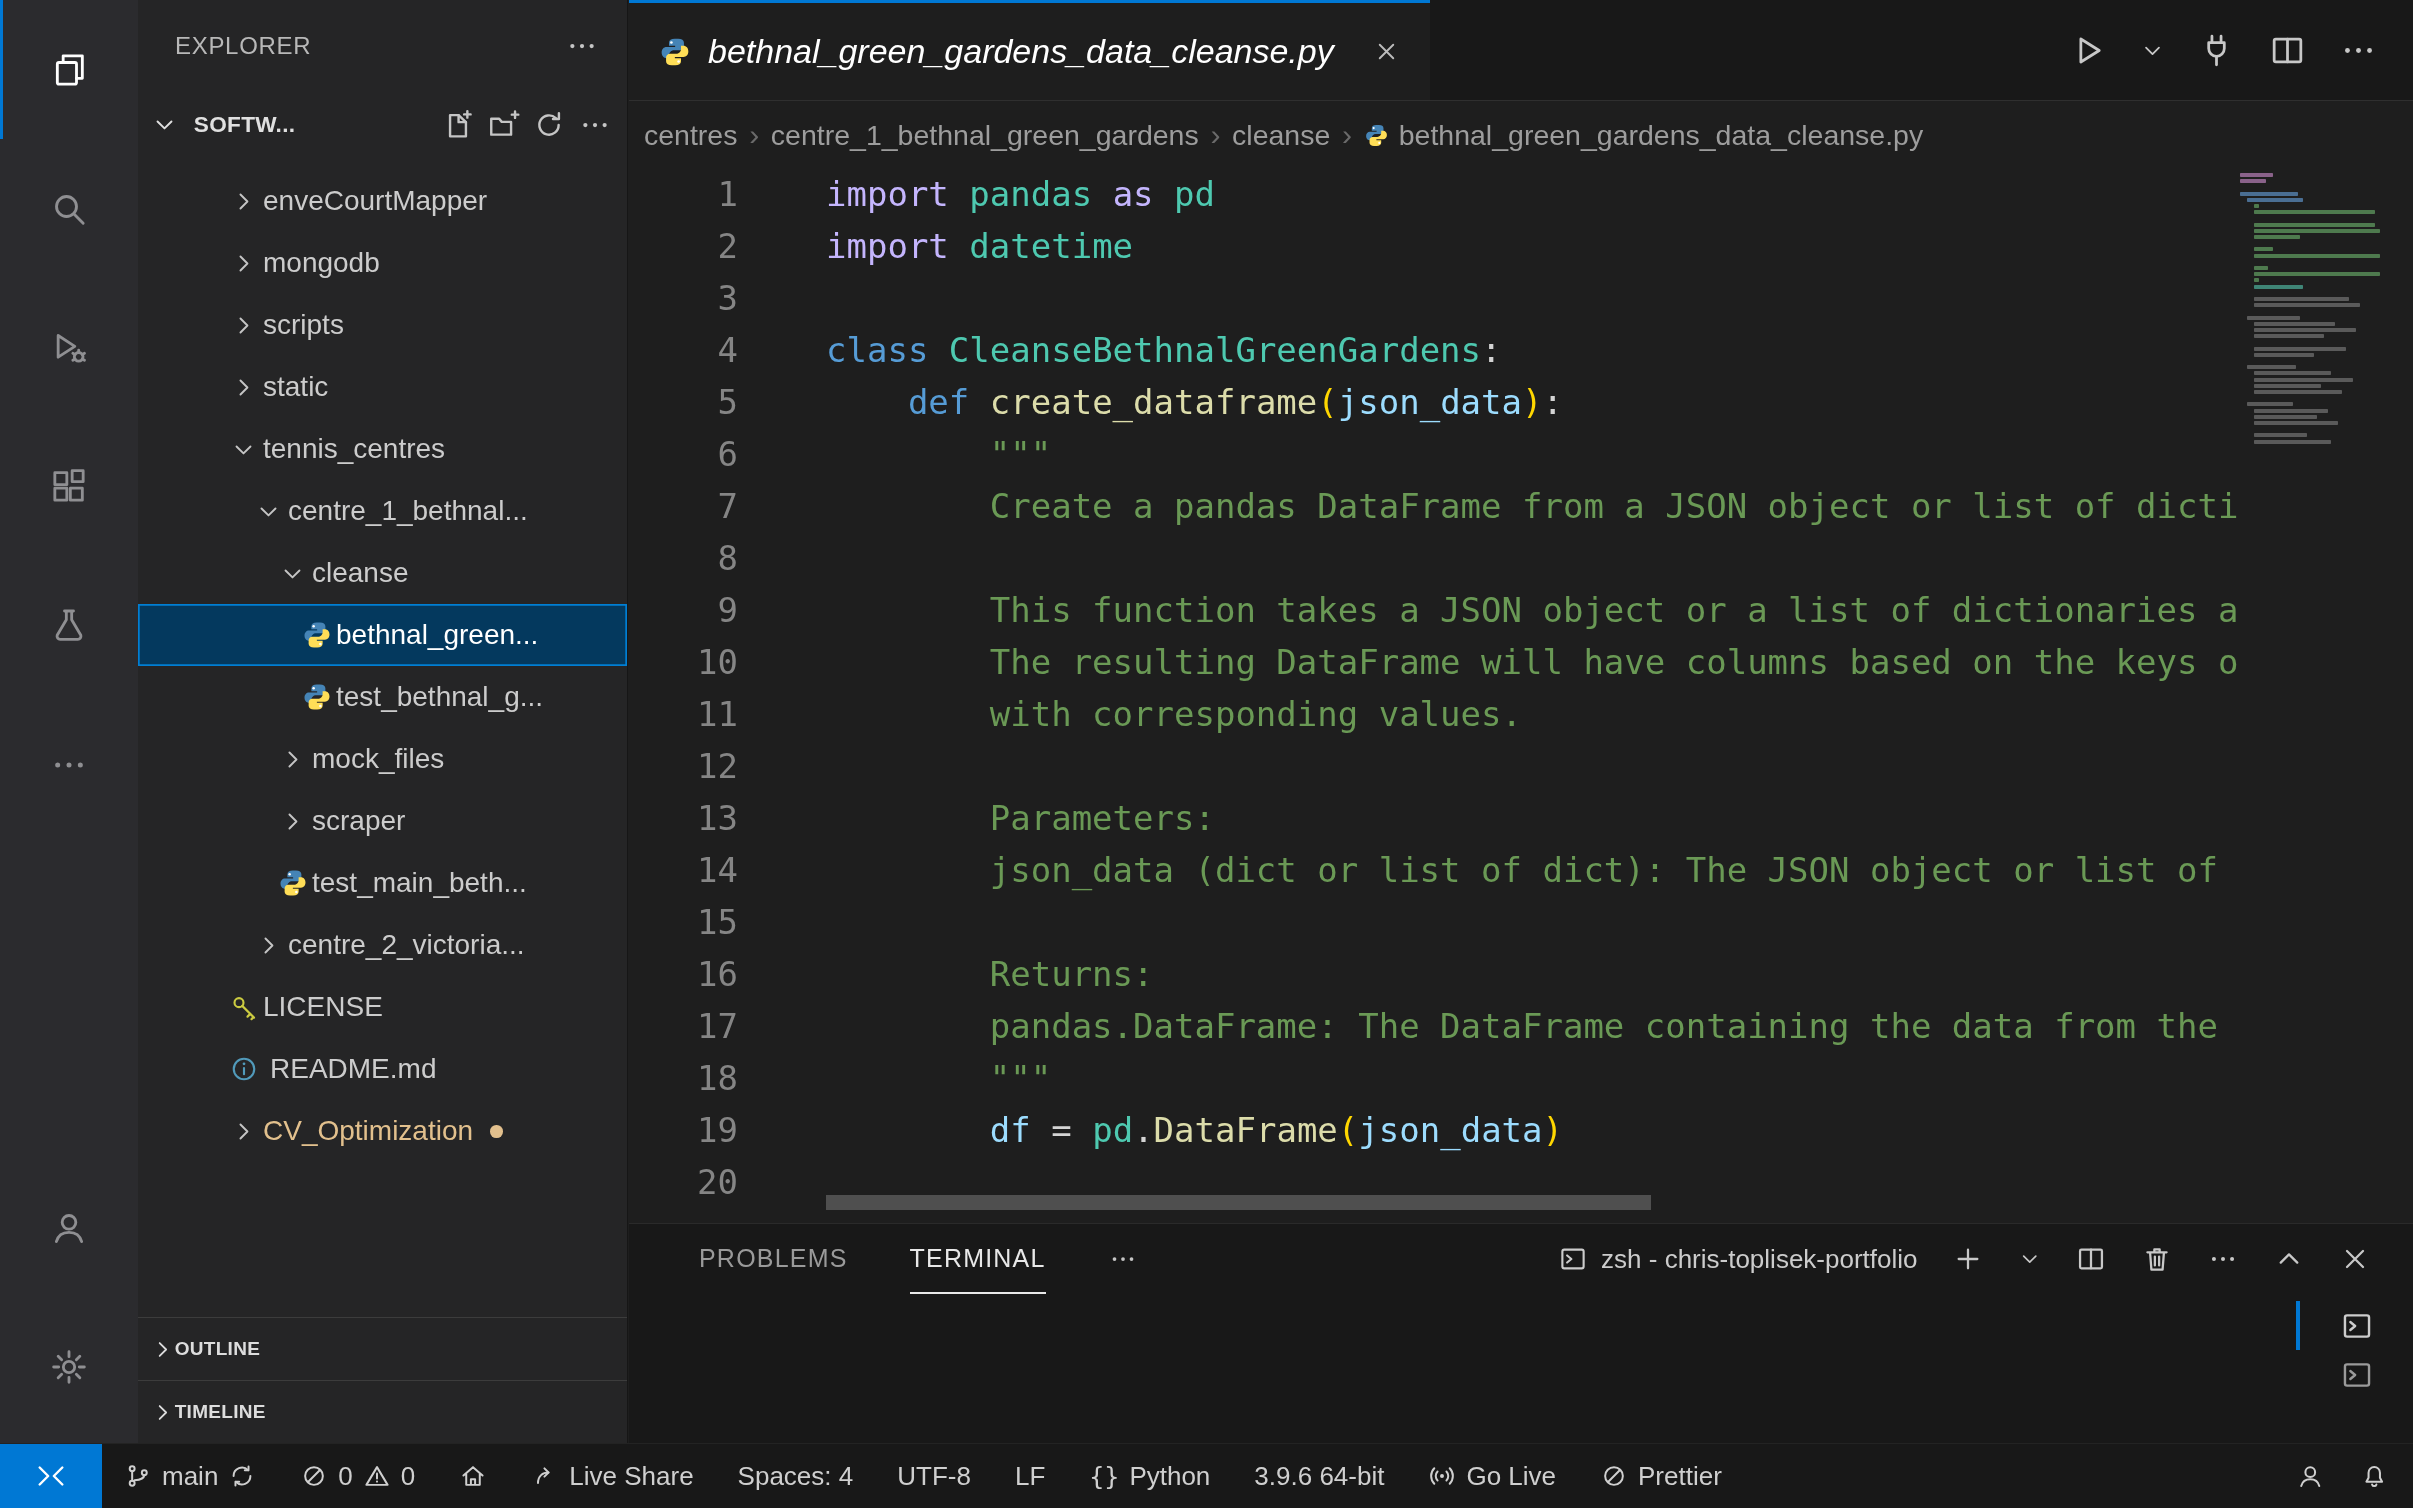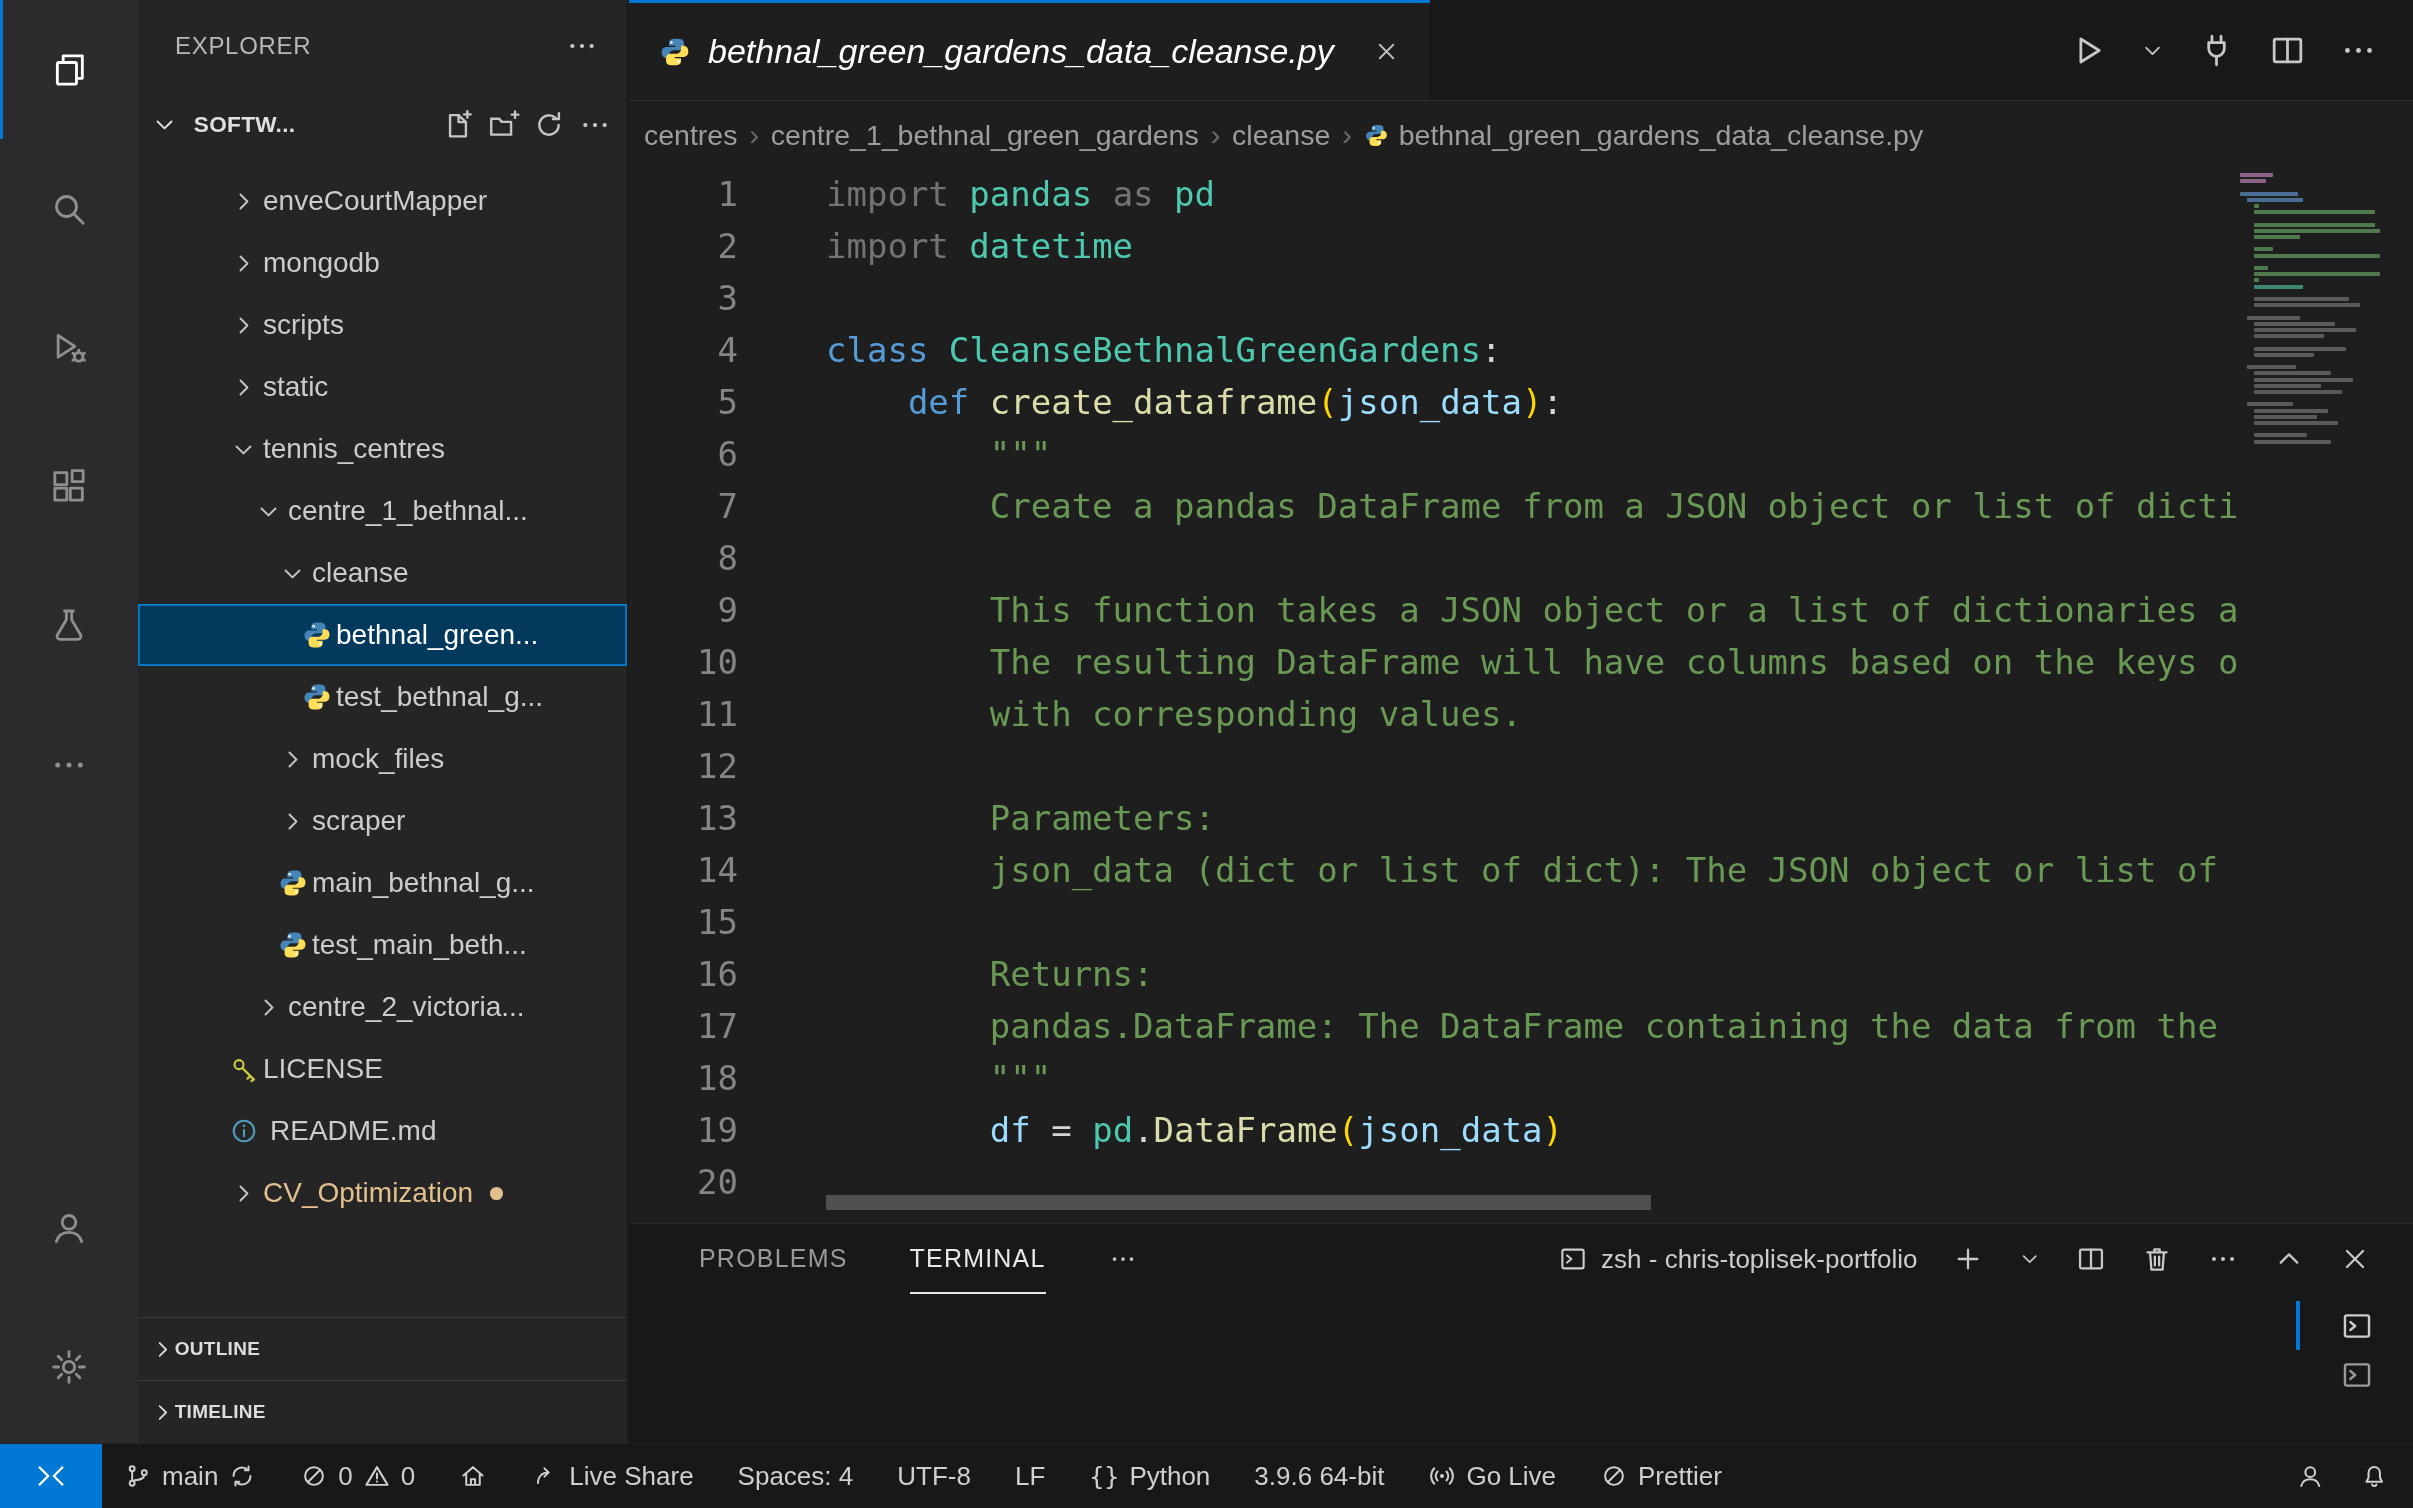--- a/index.html
+++ b/index.html
@@ -50,21 +50,21 @@
   .ed-actions .icn{cursor:pointer;}
   .crumbs{height:68px;display:flex;align-items:center;padding-left:15px;font-size:28.5px;color:#9d9d9d;background:#1e1e1e;}
   .crumb{display:flex;align-items:center;gap:10px;cursor:pointer;white-space:nowrap;}
   .csep{color:#6a6a6a;margin:0 11.7px;font-size:30px;}
 
   
   .codewrap{position:absolute;top:168px;left:0;right:0;bottom:220px;background:#1e1e1e;overflow:hidden;}
   .cl{position:relative;height:52px;line-height:52px;font-family:"DejaVu Sans Mono",monospace;font-size:34px;white-space:pre;}
   .cl .ln{position:absolute;left:0;width:109px;text-align:right;color:#858585;}
   .cl .lt{position:absolute;left:197px;right:174px;overflow:hidden;white-space:pre;}
-  .tk-kw{color:#737373}.tk-st{color:#569CD6}.tk-ty{color:#4EC9B0}.tk-fn{color:#DCDCAA}
+  .tk-kw{color:#c4b5fd}.tk-st{color:#569CD6}.tk-ty{color:#4EC9B0}.tk-fn{color:#DCDCAA}
   .tk-va{color:#9CDCFE}.tk-pl{color:#D4D4D4}.tk-doc{color:#6A9955}.tk-br{color:#FFD700}
   .minimap{position:absolute;top:5px;left:1611px;width:132px;bottom:0;}
   .mbar{position:absolute;height:4.2px;border-radius:0.8px;}
   .hscroll{position:absolute;left:197px;bottom:13.4px;width:825px;height:15px;background:#4f4f4f;cursor:pointer;}
 
   
   .panel{position:absolute;left:0;right:0;bottom:0;height:220px;background:#181818;border-top:0.8px solid #2a2a2a;box-sizing:border-box;}
   .p-head{position:relative;height:70px;display:flex;align-items:center;padding-left:70px;}
   .p-tab{font-size:25px;letter-spacing:1.2px;color:#9a9a9a;margin-right:62px;height:70px;display:flex;align-items:center;
          border-bottom:2.5px solid transparent;cursor:pointer;box-sizing:border-box;}
@@ -326,35 +326,20 @@
         </div>
         <div class="row" style="padding-left: 135px;">
           <span class="glyph">
             <span class="icn" style="width: 27px; height: 27px;">
               <svg viewBox="0 0 24 24" fill="none" stroke="currentColor" stroke-width="1.7" stroke-linecap="round" stroke-linejoin="round">
                 <path d="M9.3 5.8l6.2 6.2-6.2 6.2"></path>
               </svg>
             </span>
           </span>
           <span class="lbl">scraper</span>
-        </div>
-        <div class="row" style="padding-left: 135px;">
-          <span class="glyph">
-            <span class="icn" style="width: 30px; height: 30px;">
-              <svg viewBox="0 0 24 24" fill="none" stroke="currentColor" stroke-width="1.7" stroke-linecap="round" stroke-linejoin="round">
-                <g stroke="none">
-                  <path fill="#4584b6" d="M11.8 2C9.1 2 7.5 3.1 7.5 5v2.4h4.6v.9H5.6C3.6 8.3 2 9.9 2 12.4s1.6 4.2 3.6 4.2h1.9v-2.3c0-2 1.7-3.7 3.7-3.7h4.6c1.6 0 2.9-1.3 2.9-2.9V5c0-1.9-1.6-3-4.3-3h-2.6z"></path>
-                  <circle cx="9.3" cy="4.9" r="1" fill="#ffffff"></circle>
-                  <path fill="#ffde57" d="M12.2 22c2.7 0 4.3-1.1 4.3-3v-2.4h-4.6v-.9h6.5c2 0 3.6-1.6 3.6-4.1s-1.6-4.2-3.6-4.2h-1.9v2.3c0 2-1.7 3.7-3.7 3.7H8.2c-1.6 0-2.9 1.3-2.9 2.9V19c0 1.9 1.6 3 4.3 3h2.6z"></path>
-                  <circle cx="14.7" cy="19.1" r="1" fill="#ffffff"></circle>
-                </g>
-              </svg>
-            </span>
-          </span>
-          <span class="lbl">main_bethnal_g...</span>
         </div>
         <div class="row" style="padding-left: 135px;">
           <span class="glyph">
             <span class="icn" style="width: 30px; height: 30px;">
               <svg viewBox="0 0 24 24" fill="none" stroke="currentColor" stroke-width="1.7" stroke-linecap="round" stroke-linejoin="round">
                 <g stroke="none">
                   <path fill="#4584b6" d="M11.8 2C9.1 2 7.5 3.1 7.5 5v2.4h4.6v.9H5.6C3.6 8.3 2 9.9 2 12.4s1.6 4.2 3.6 4.2h1.9v-2.3c0-2 1.7-3.7 3.7-3.7h4.6c1.6 0 2.9-1.3 2.9-2.9V5c0-1.9-1.6-3-4.3-3h-2.6z"></path>
                   <circle cx="9.3" cy="4.9" r="1" fill="#ffffff"></circle>
                   <path fill="#ffde57" d="M12.2 22c2.7 0 4.3-1.1 4.3-3v-2.4h-4.6v-.9h6.5c2 0 3.6-1.6 3.6-4.1s-1.6-4.2-3.6-4.2h-1.9v2.3c0 2-1.7 3.7-3.7 3.7H8.2c-1.6 0-2.9 1.3-2.9 2.9V19c0 1.9 1.6 3 4.3 3h2.6z"></path>
                   <circle cx="14.7" cy="19.1" r="1" fill="#ffffff"></circle>

